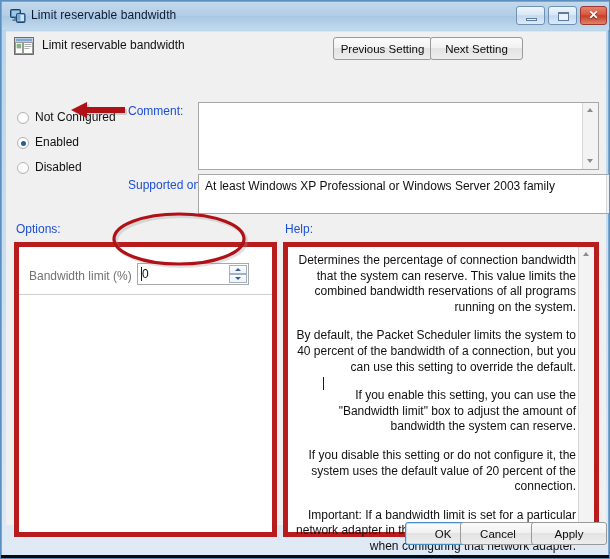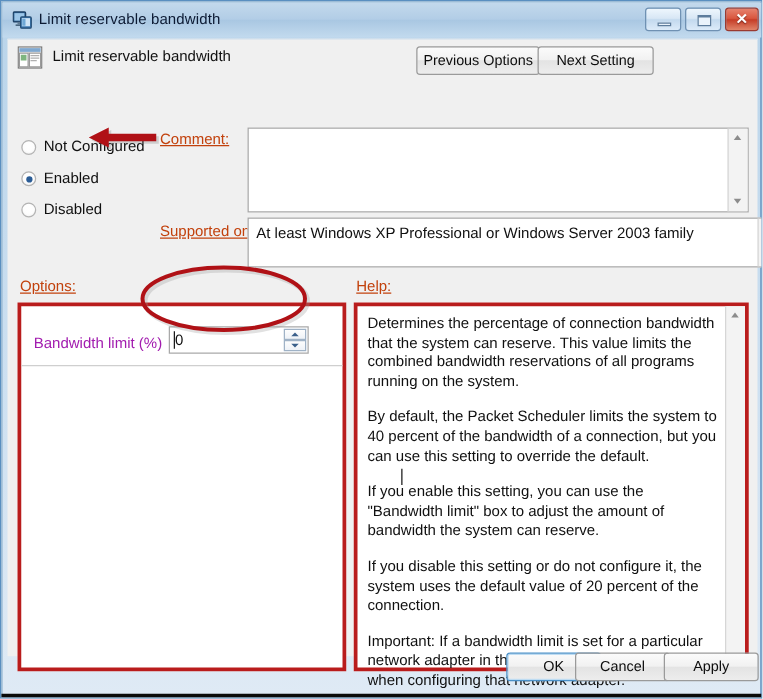--- a/index.html
+++ b/index.html
@@ -174,23 +174,22 @@
     color: #101010;
   }
   #radio-notconfigured { top: 78px; }
   #radio-enabled       { top: 103px; }
   #radio-disabled      { top: 128px; }
 
   
   .field-label {
     position: absolute;
     font-size: 12px;
-    color: #c2410c;
-    white-space: nowrap;
-    text-decoration: underline;
+    color: #1d4ed8;
+    white-space: nowrap;
   }
   #label-comment { left: 122px; top: 72px; }
   #label-supported { left: 122px; top: 146px; }
 
   .textbox {
     position: absolute;
     background: #ffffff;
     border: 1px solid #a7a7a7;
     box-sizing: border-box;
   }
@@ -237,39 +236,40 @@
 
   
   #label-options { left: 10px; top: 190px; }
   #label-help    { left: 279px; top: 190px; }
 
   .panel {
     position: absolute;
     top: 210px;
     height: 295px;
     background: #ffffff;
-    border: 3px solid #b91c1c;
-    box-sizing: border-box;
+    border: 5px solid #b91c1c;
+    box-sizing: border-box;
+    text-align: right;
   }
   #panel-options { left: 8px;   width: 263px; }
   #panel-help    { left: 277px; width: 316px; }
 
   #opt-row {
     position: absolute;
     left: 0; top: 0;
     width: 100%;
     height: 48px;
     border-bottom: 1px solid #cfcfcf;
     box-sizing: border-box;
   }
   #opt-label {
     position: absolute;
     left: 10px; top: 22px;
     font-size: 12px;
-    color: #a21caf;
+    color: #737373;
     white-space: nowrap;
   }
   #spin-wrap {
     position: absolute;
     left: 118px; top: 16px;
     width: 112px; height: 22px;
     border: 1px solid #a9a9a9;
     background: #ffffff;
     box-sizing: border-box;
   }
@@ -419,21 +419,21 @@
       <rect x="1.5" y="1.5" width="17" height="3" fill="#7fa8d0"></rect>
       <rect x="1.5" y="5.5" width="7" height="11" fill="#ffffff" stroke="#9a9a9a"></rect>
       <rect x="2.6" y="6.8" width="4.6" height="4.6" fill="#7fb57f"></rect>
       <rect x="9.5" y="5.5" width="9" height="11" fill="#ffffff" stroke="#9a9a9a"></rect>
       <rect x="10.4" y="7" width="7" height="1" fill="#b0b0b0"></rect>
       <rect x="10.4" y="9" width="7" height="1" fill="#b0b0b0"></rect>
       <rect x="10.4" y="11" width="5" height="1" fill="#b0b0b0"></rect>
     </svg>
     <div id="header-title">Limit reservable bandwidth</div>
 
-    <button class="navbtn" id="btn-prev">Previous Options</button>
+    <button class="navbtn" id="btn-prev">Previous Setting</button>
     <button class="navbtn" id="btn-next">Next Setting</button>
 
     <div class="radio-row" id="radio-notconfigured">
       <span class="radio-mark"></span>
       <span class="radio-label">Not Configured</span>
     </div>
     <div class="radio-row" id="radio-enabled">
       <span class="radio-mark checked"></span>
       <span class="radio-label">Enabled</span>
     </div>

